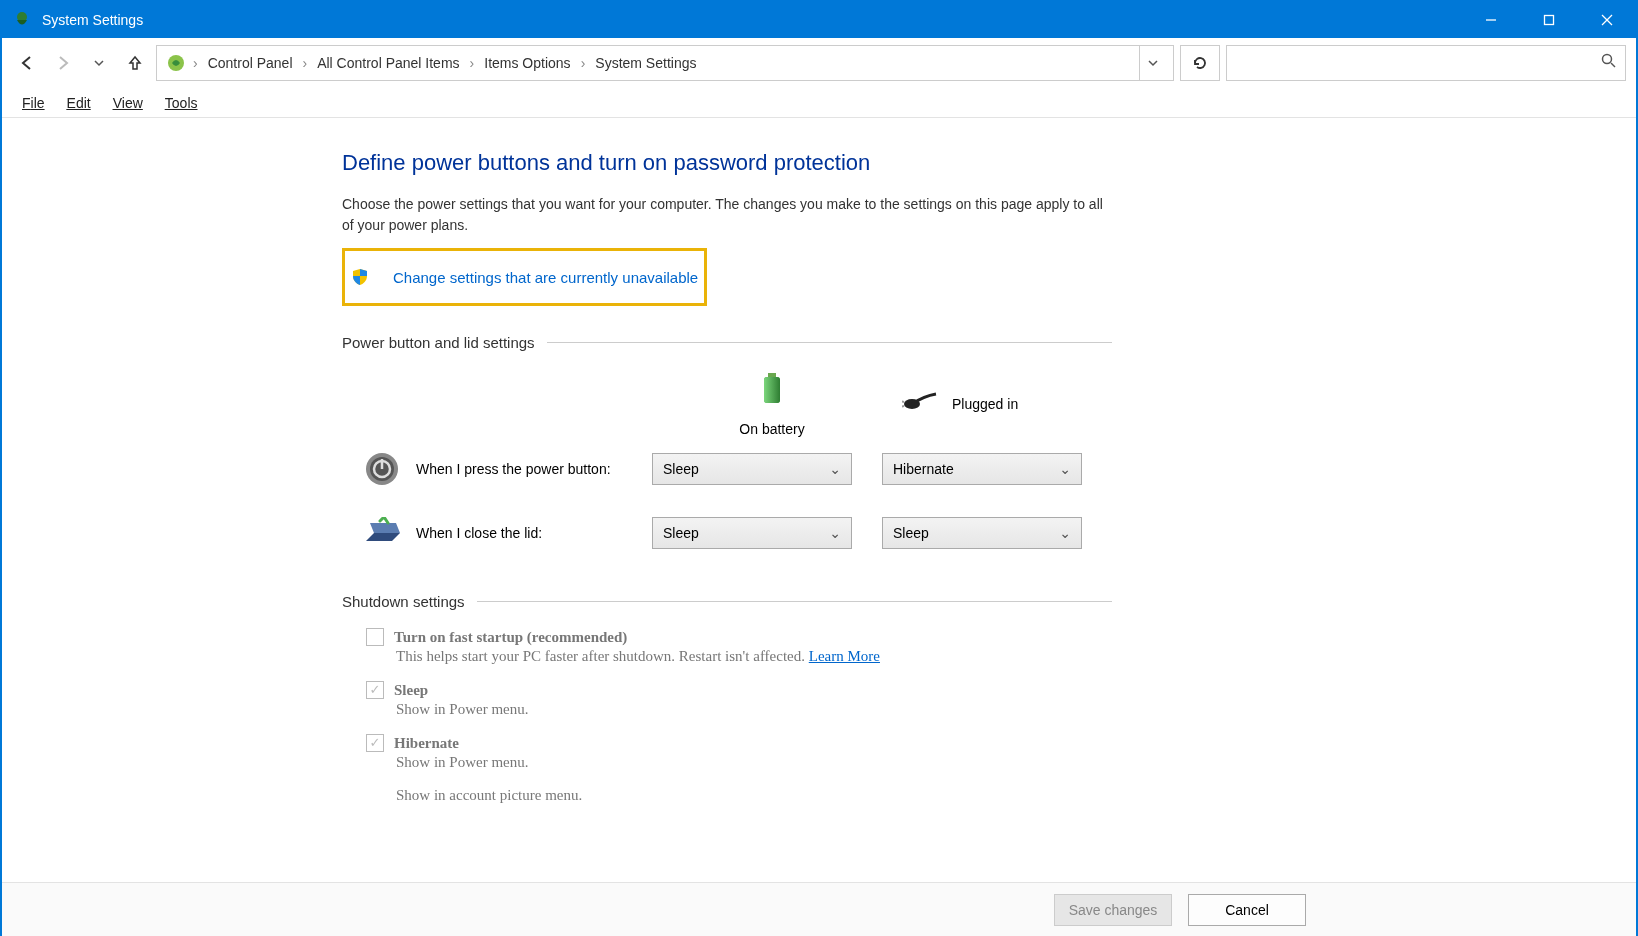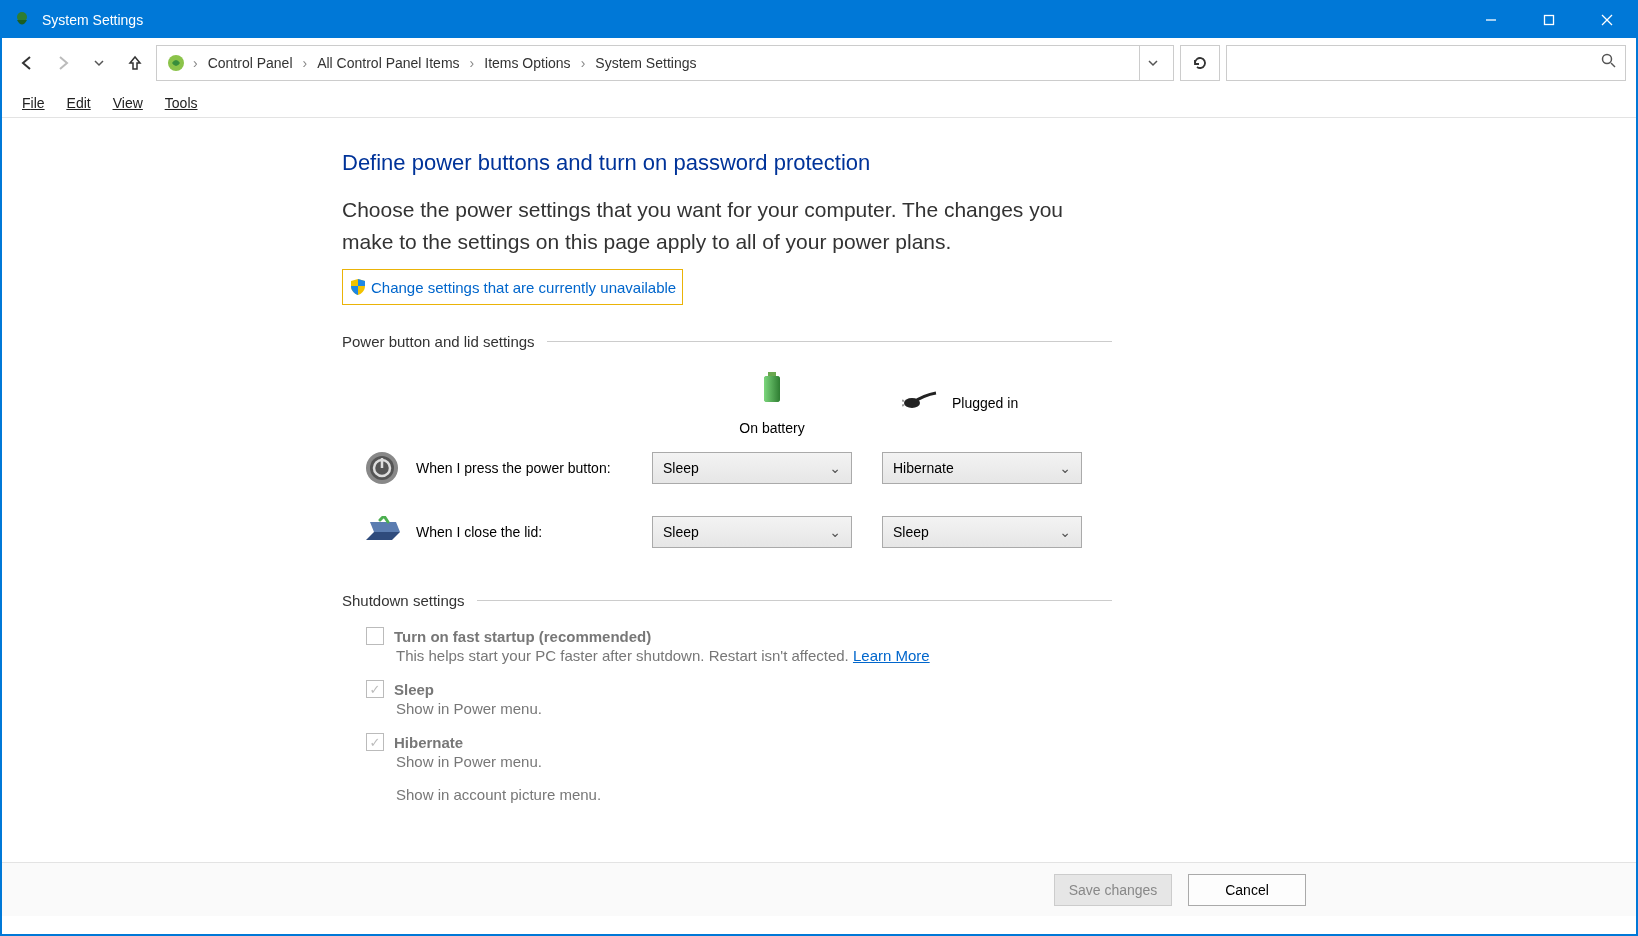--- a/index.html
+++ b/index.html
@@ -98,30 +98,30 @@
   width: 770px;
 }
 h1.page-title {
   color: #003399;
   font-weight: 400;
   font-size: 22px;
   margin-bottom: 18px;
 }
 .desc {
   color: #333;
-  font-size: 21px;
+  font-size: 14px;
   line-height: 1.5;
   margin-bottom: 12px;
 }
 .uac-link-wrap {
   display:inline-flex;
   align-items:center;
-  gap:4px;
-  padding: 8px 6px;
-  border: 1px solid #eab308;
+  gap:24px;
+  padding: 17px 6px;
+  border: 3px solid #eab308;
 }
 .uac-link { color: #0066cc; cursor:pointer; font-size:15px; }
 .shield-icon svg { display:block; }
 .section-hdr {
   display:flex; align-items:center; gap:12px;
   margin-top: 28px;
   color:#333;
   font-size:15px;
 }
 .section-line { flex:1; height:1px; background:#ccc; }
@@ -143,35 +143,35 @@
   width: 200px; height:32px;
   border:1px solid #aaa;
   background: linear-gradient(#f3f3f3,#e6e6e6);
   display:flex; align-items:center; justify-content:space-between;
   padding: 0 10px;
   cursor:pointer;
 }
 .dropdown .dd-caret { color:#555; }
 
 .shutdown-list { margin-top: 18px; padding-left: 24px; }
-.sd-item { margin-bottom: 16px; }
+.sd-item { margin-bottom: 16px; font-family: Liberation Serif, serif; }
 .sd-head { display:flex; align-items:center; gap:10px; color:#777; }
 .sd-title { font-weight:600; font-size:15px; }
 .sd-sub { color:#777; font-size:15px; margin-left:30px; margin-top:2px; }
 .chk {
   width:18px; height:18px; border:1px solid #bbb; display:flex; align-items:center; justify-content:center;
   background:#fff;
 }
 .chk.checked::after {
   content:"✓"; font-size:13px; color:#bbb;
 }
 .link { color:#0066cc; text-decoration:underline; cursor:pointer; }
 
 .footer {
-  position:absolute; bottom:20px; left:2px; right:2px;
+  position:absolute; bottom:0; left:2px; right:2px;
   height:54px;
   border-top:1px solid #e3e3e3;
   background:#fafafa;
   display:flex; align-items:center; justify-content:flex-end;
   padding-right: 330px;
   gap:16px;
 }
 .btn {
   min-width:118px; height:32px;
   border:1px solid #aaa;

